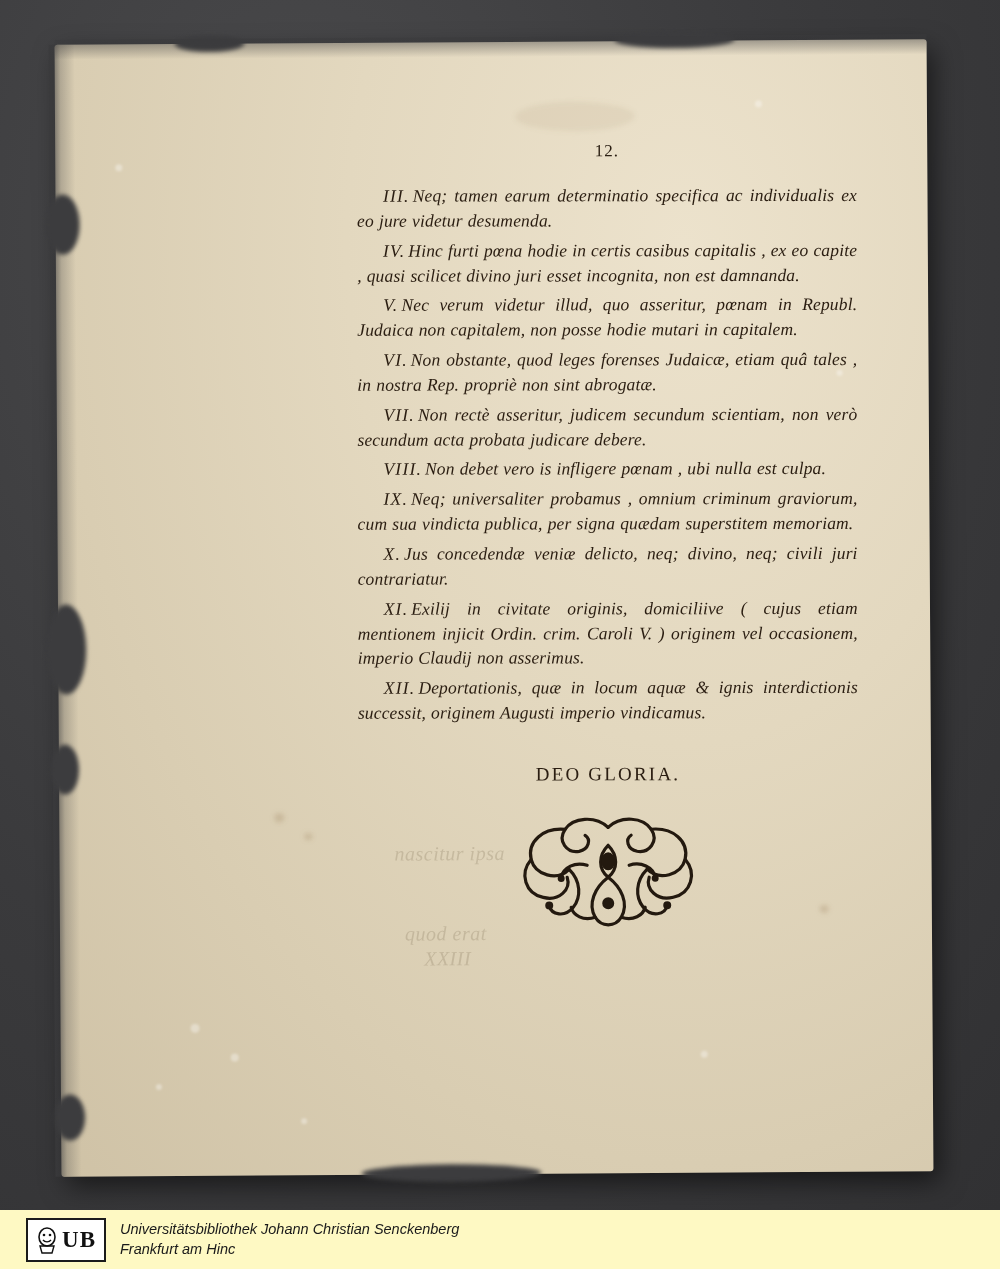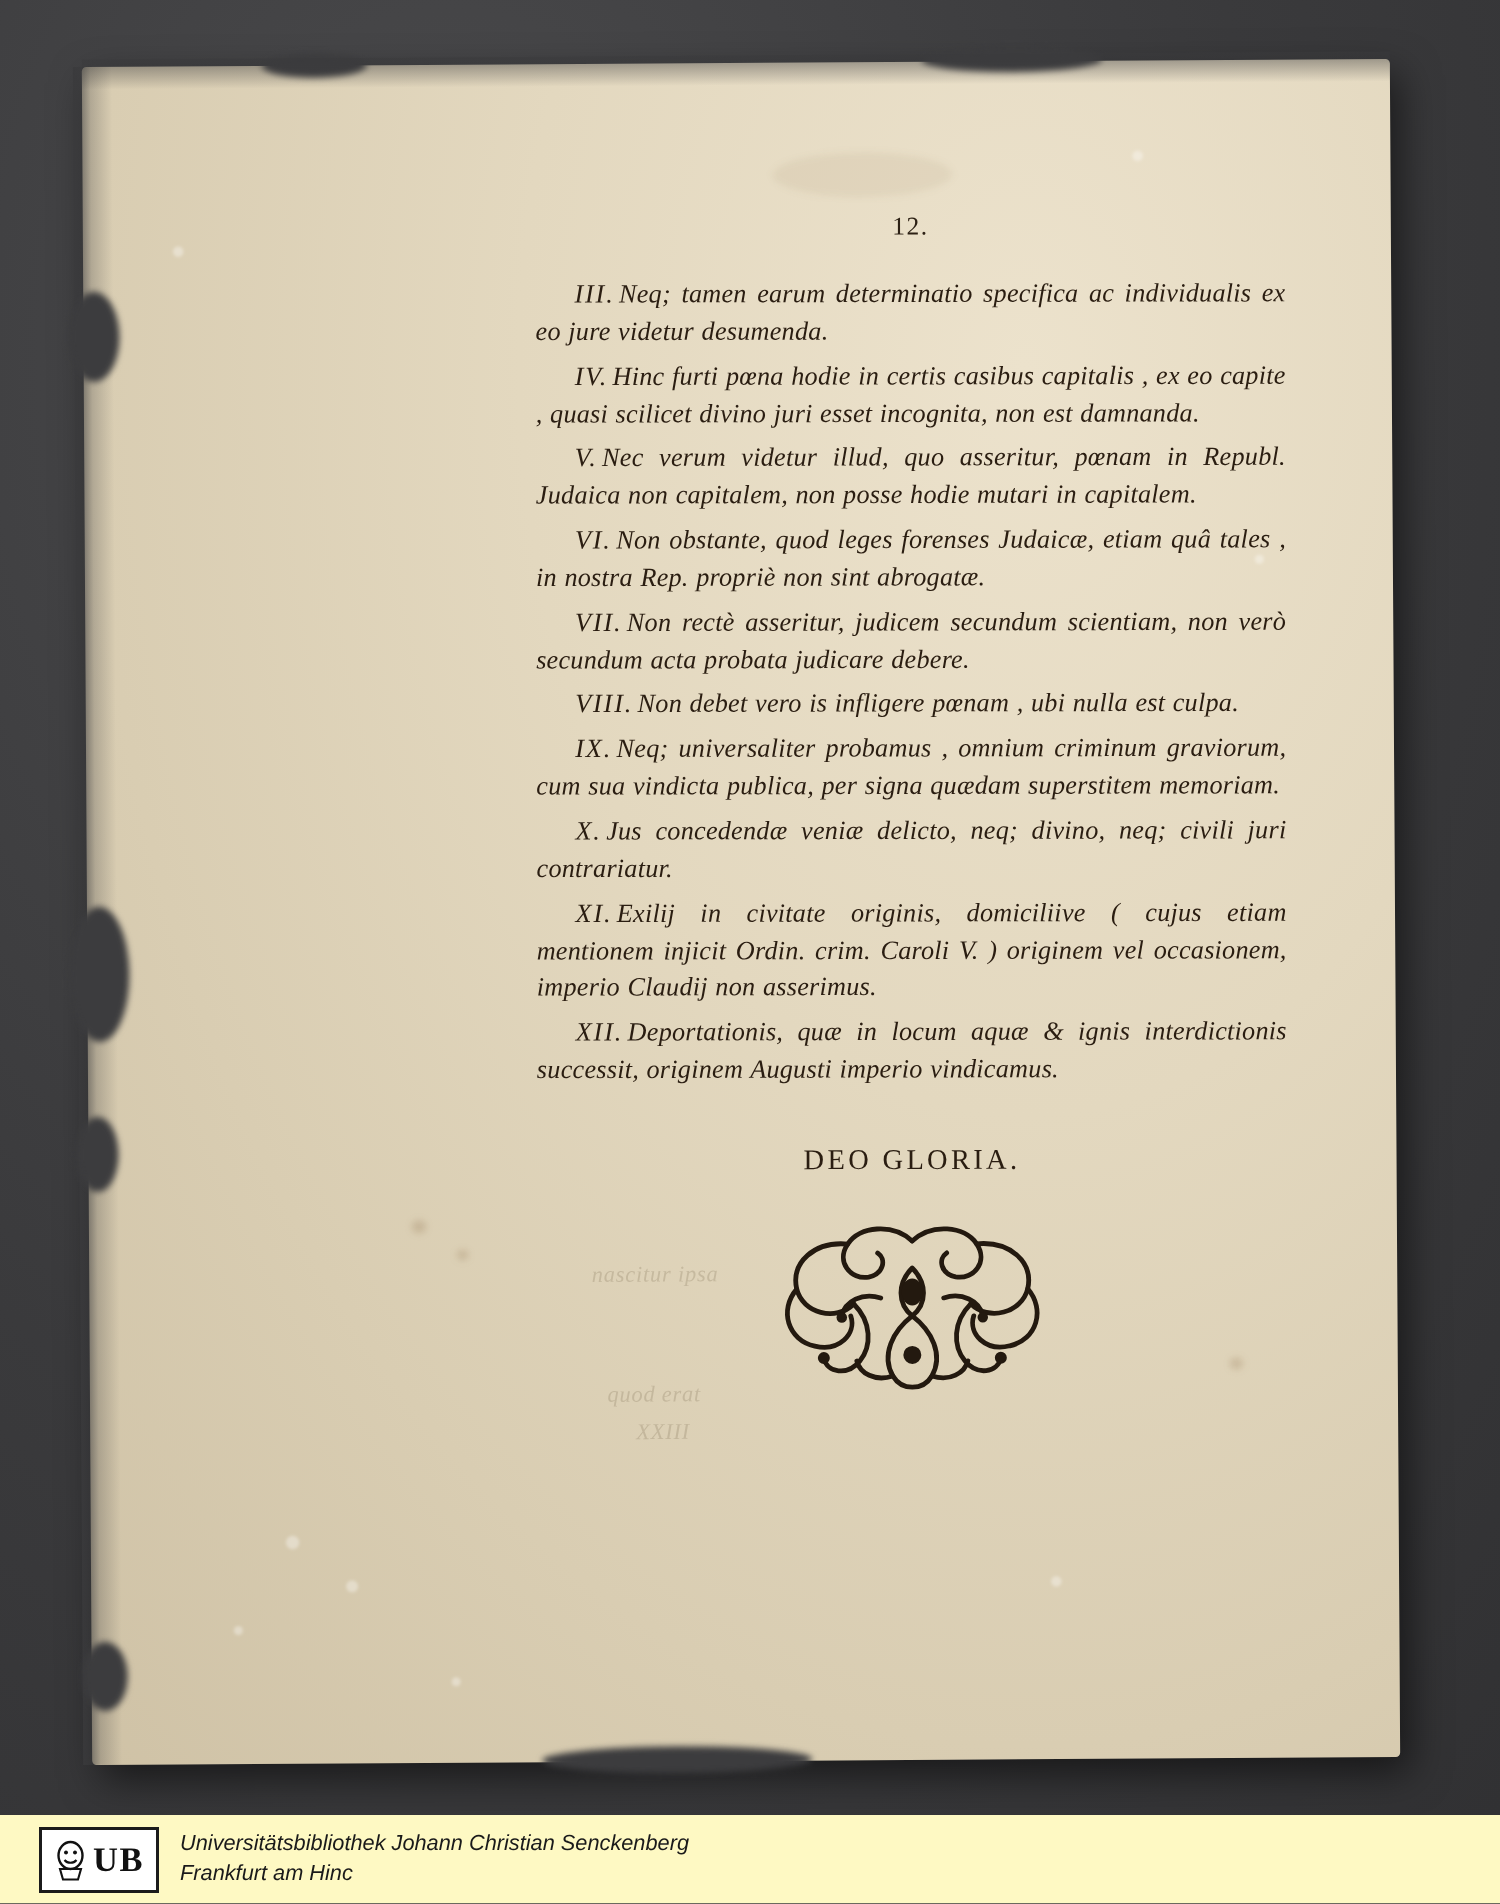--- a/index.html
+++ b/index.html
@@ -67,21 +67,21 @@
   .stain {
     position: absolute;
     border-radius: 50%;
     background: rgba(120,85,45,.20);
     filter: blur(2.5px);
   }
   .ghost {
     position: absolute;
     color: rgba(90,70,45,.18);
     font-style: italic;
-    font-size: 15px;
+    font-size: 20px;
     letter-spacing: .5px;
   }
 
   
   #print {
     position: absolute;
     left: 300px;
     top: 100px;
     width: 500px;
     transform: rotate(0.25deg);

